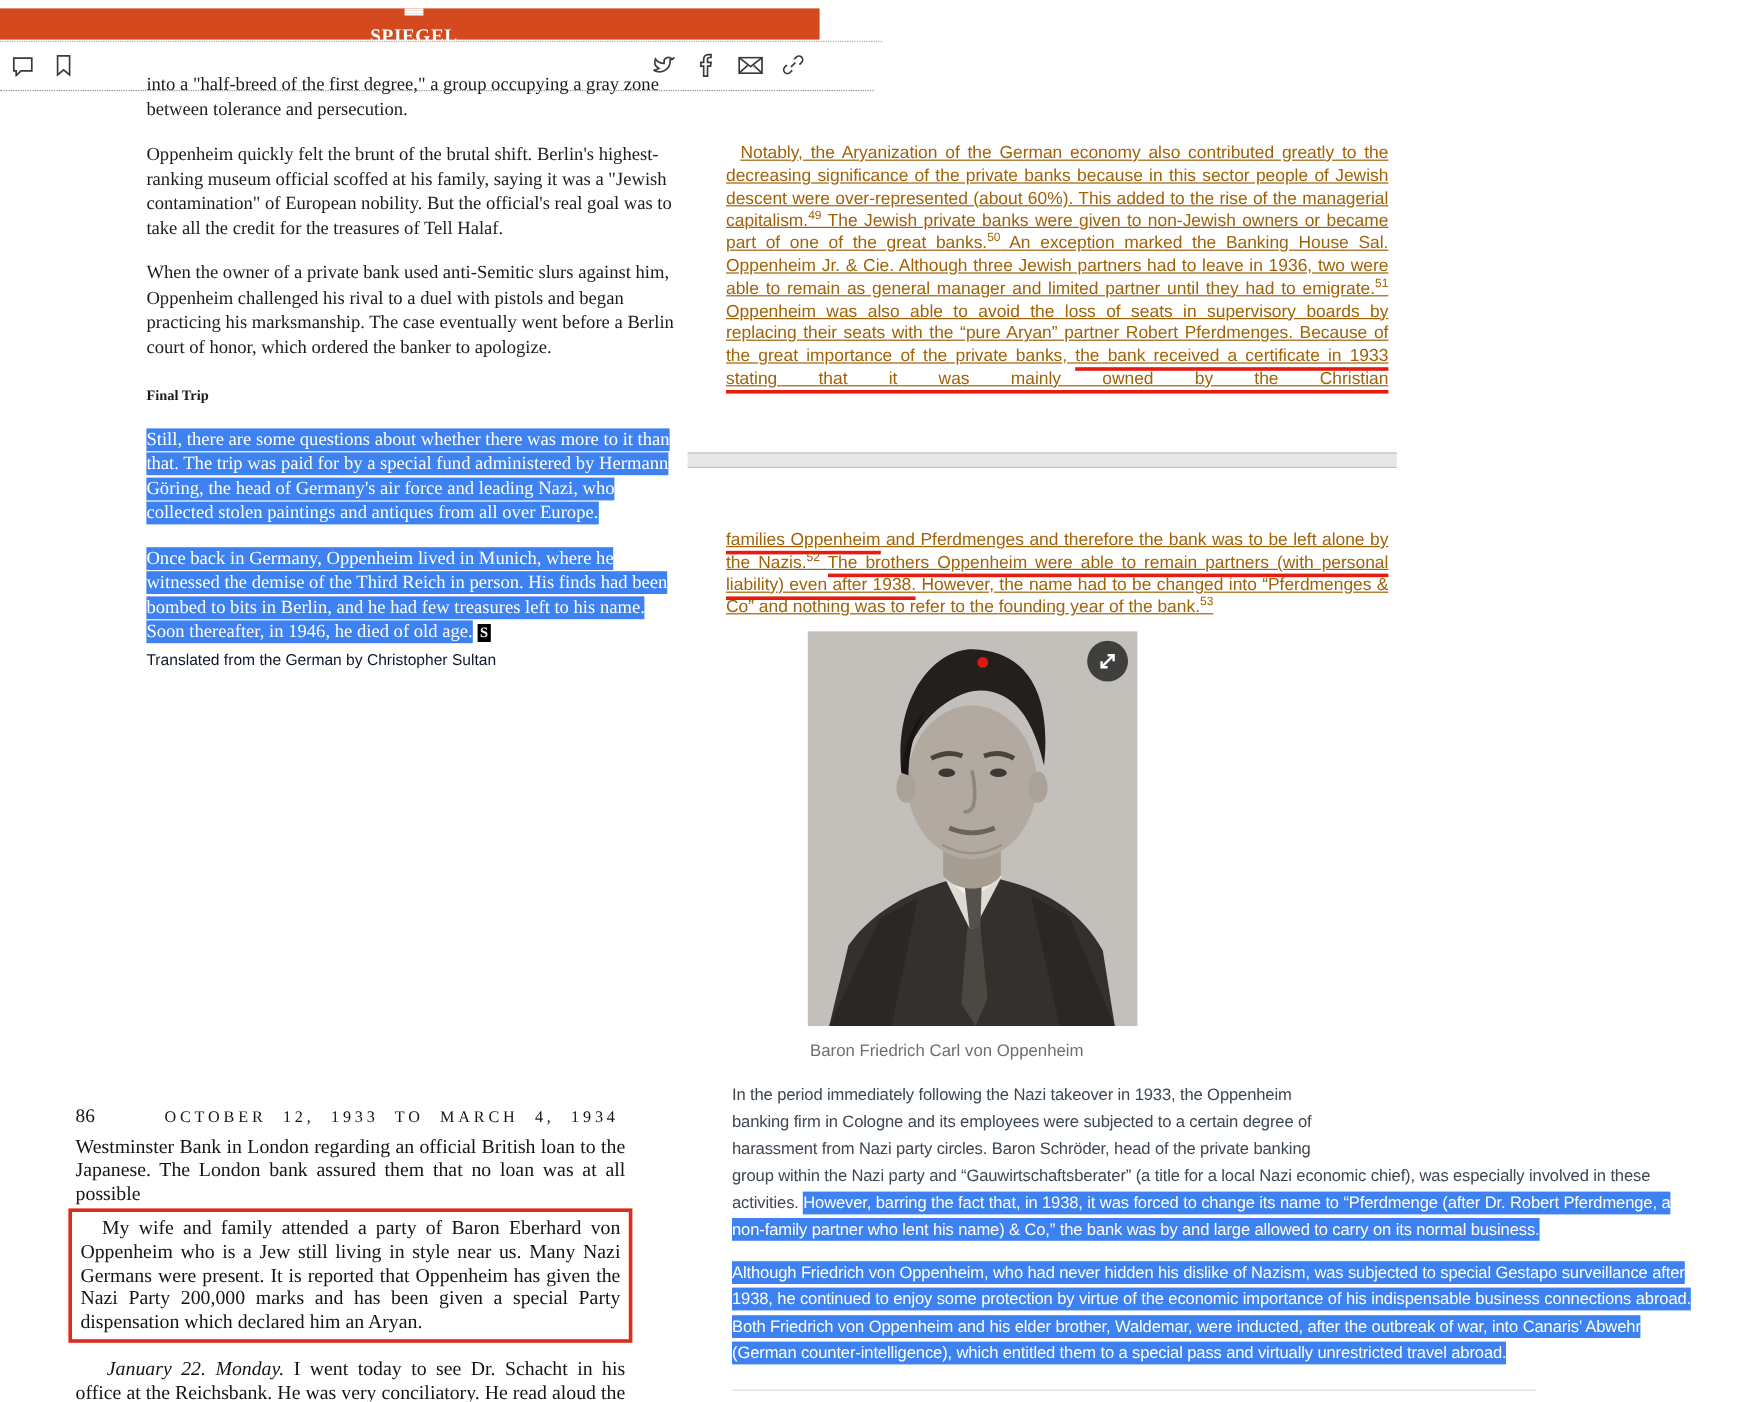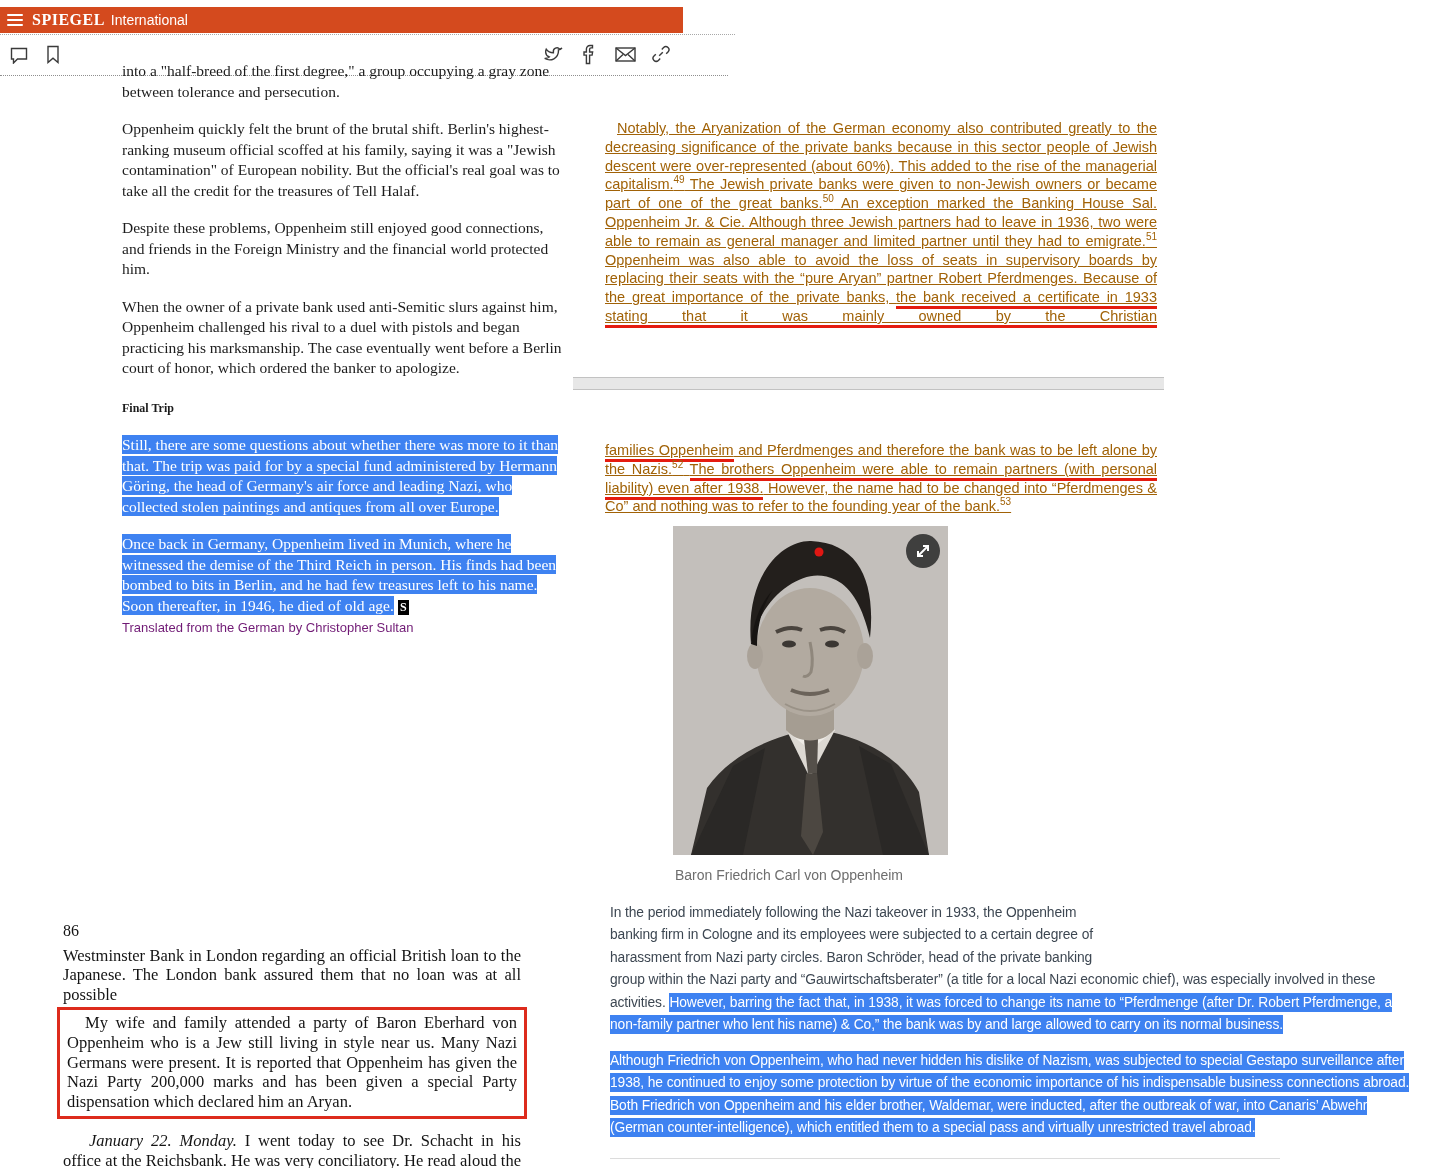--- a/index.html
+++ b/index.html
@@ -8,21 +8,21 @@
     --c-underline:#e51c10;
     --c-redbox:#dd2b1c;
     --c-icon:#3a3a3a;
   }
   *{margin:0;padding:0;box-sizing:border-box;}
   html,body{background:#fff;}
   body{
     position:relative;width:1453px;height:1168px;overflow:hidden;
     font-family:"Liberation Sans",sans-serif;
   }
-  .abs{position:absolute;}
+  .abs{position:absolute;flex-direction:column;}
 
   
   #masthead{
     left:0;top:7px;width:683px;height:26px;
     background:var(--c-masthead);
     display:flex;align-items:center;gap:9px;padding-left:7px;
   }
   #hamburger{width:16px;height:12px;display:flex;flex-direction:column;justify-content:space-between;cursor:pointer;}
   #hamburger span{display:block;height:2px;background:#fff;border-radius:1px;}
   .brand{color:#fff;font-weight:bold;font-family:"Liberation Serif",serif;
@@ -44,21 +44,21 @@
   }
   #article p{margin-bottom:17px;}
   #article .hl{background:var(--c-highlight);color:#fff;padding:1px 0;}
   #final-trip{font-weight:bold;font-size:12px;margin:19px 0 28px 0;}
   .endmark{
     display:inline-block;background:#000;color:#fff;
     font-family:"Liberation Serif",serif;font-weight:bold;
     font-size:12px;line-height:15px;width:11px;height:15px;text-align:center;
     margin-left:4px;vertical-align:baseline;
   }
-  #credit{font-family:"Liberation Sans",sans-serif;font-size:13px;color:#701a75;margin-top:2px;}
+  #credit{font-family:"Liberation Sans",sans-serif;font-size:13px;color:#0f172a;margin-top:2px;}
 
   
   #book{
     left:57px;top:884px;width:470px;
     font-family:"Liberation Serif",serif;font-size:16.5px;line-height:19.6px;
     color:#141414;
   }
   #book-header{display:flex;align-items:flex-start;margin-bottom:5px;padding-left:6px;margin-top:37px;}
   #book-page-number{font-size:16px;margin-right:58px;}
   #book-running-header{font-size:13.5px;letter-spacing:3.2px;word-spacing:7px;}
@@ -158,33 +158,33 @@
   <svg width="18" height="18" viewBox="0 0 18 18">
       <path d="M7.2 10.8l3.6-3.6"></path>
       <path d="M9.8 4.4l1.8-1.8a3.1 3.1 0 0 1 4.4 4.4l-1.8 1.8"></path>
       <path d="M8.2 13.6l-1.8 1.8a3.1 3.1 0 0 1-4.4-4.4l1.8-1.8"></path>
     </svg>
 </div>
 
 <div id="article" class="abs">
   <p>into a "half-breed of the first degree," a group occupying a gray zone between tolerance and persecution.</p>
   <p>Oppenheim quickly felt the brunt of the brutal shift. Berlin's highest-ranking museum official scoffed at his family, saying it was a "Jewish contamination" of European nobility. But the official's real goal was to take all the credit for the treasures of Tell Halaf.</p>
-  <p>Despite these problems, Oppenheim still enjoyed good connections, and friends in the Foreign Ministry and the financial world protected him.</p>
   <p>When the owner of a private bank used anti-Semitic slurs against him, Oppenheim challenged his rival to a duel with pistols and began practicing his marksmanship. The case eventually went before a Berlin court of honor, which ordered the banker to apologize.</p>
   <p id="final-trip">Final Trip</p>
   <p><span class="hl">Still, there are some questions about whether there was more to it than that. The trip was paid for by a special fund administered by Hermann Göring, the head of Germany's air force and leading Nazi, who collected stolen paintings and antiques from all over Europe.</span></p>
   <p style="margin-bottom:2px">
     <span class="hl">Once back in Germany, Oppenheim lived in Munich, where he witnessed the demise of the Third Reich in person. His finds had been bombed to bits in Berlin, and he had few treasures left to his name. Soon thereafter, in 1946, he died of old age.</span><span class="endmark">S</span>
   </p>
   <div id="credit">Translated from the German by Christopher Sultan</div>
 </div>
 
 <div id="book" class="abs">
   <div id="book-header">
     <span id="book-page-number">86</span>
+    <span id="book-running-header">OCTOBER 12, 1933 TO MARCH 4, 1934</span>
   </div>
   <p id="book-intro" class="justify">Westminster Bank in London regarding an official British loan to the Japanese.  The London bank assured them that no loan was at all possible</p>
   <div id="red-box">
     <p class="justify">My wife and family attended a party of Baron Eberhard von Oppenheim who is a Jew still living in style near us.  Many Nazi Germans were present.  It is reported that Oppenheim has given the Nazi Party 200,000 marks and has been given a special Party dispensation which declared him an Aryan.</p>
   </div>
   <p id="diary-entry" class="justify">
     <span class="diary-lead">January 22.  Monday.</span><span> I went today to see Dr. Schacht in his office at the Reichsbank.  He was very conciliatory.  He read aloud the protest which I gave him and said he agreed substantially with all that was said.  He would confer with the Foreign Office and send me a reply at 5 o'clock.  He added that</span>
   </p>
 </div>
 

